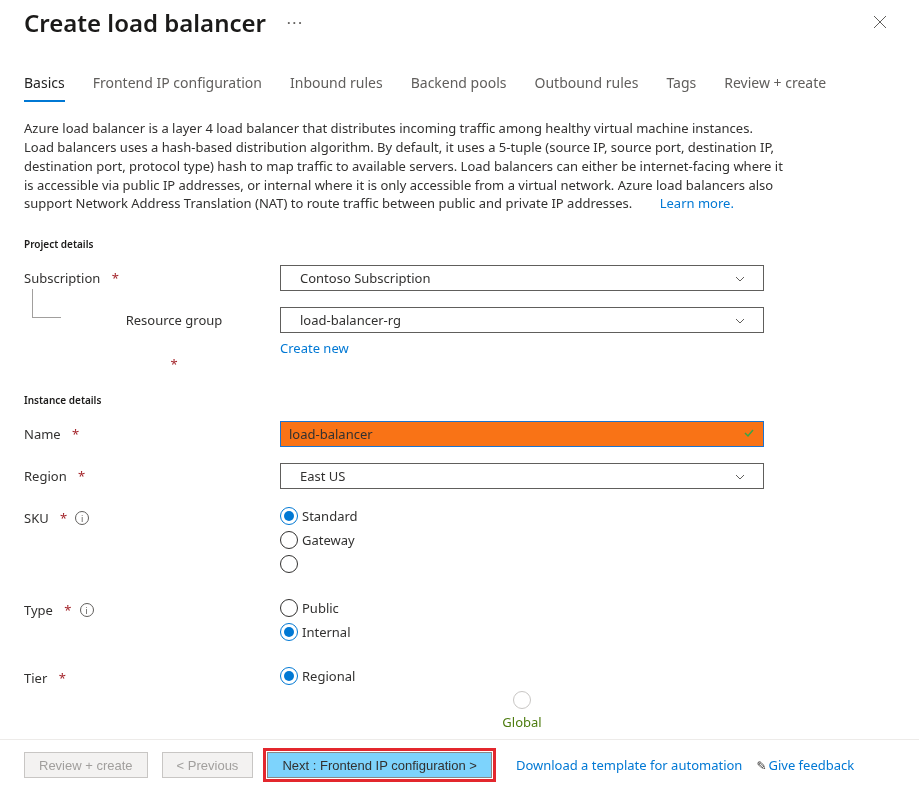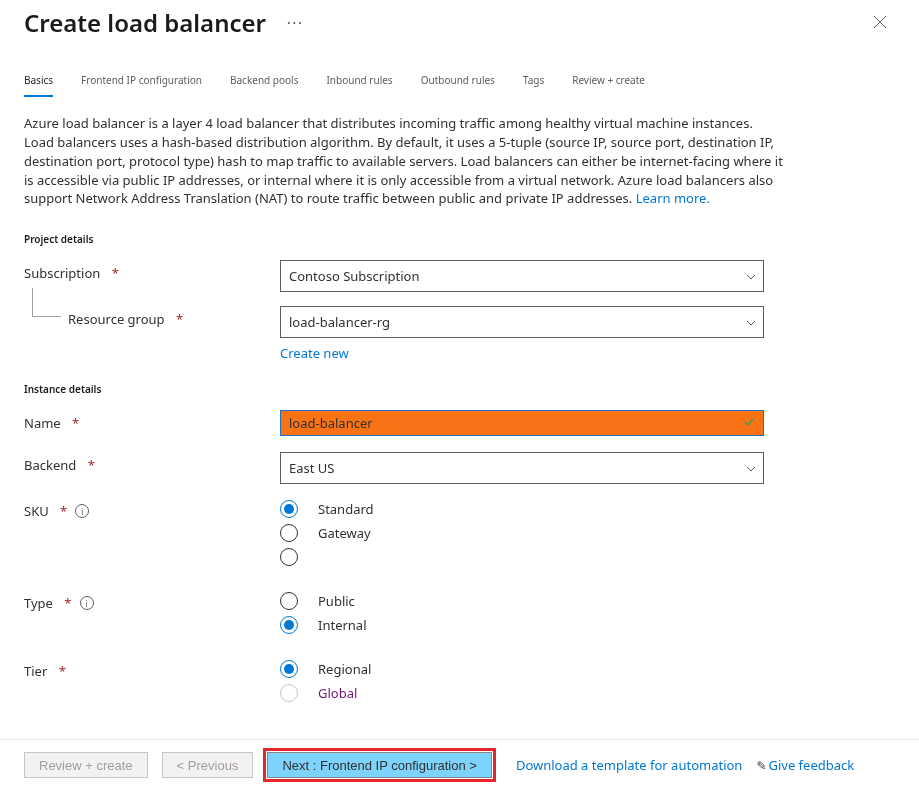--- a/index.html
+++ b/index.html
@@ -23,21 +23,21 @@
 
   .tabs {
     display: flex; gap: 28px;
     border-bottom: 1px solid transparent;
     margin-bottom: 16px;
   }
   .tab {
     padding: 6px 0 10px 0;
     color: #605e5c;
     cursor: pointer;
-    font-size: 10px;
+    font-size: 14px;
     position: relative;
   }
   .tab.active {
     color: #242424;
     font-weight: 400;
   }
   .tab.active::after {
     content: "";
     position: absolute;
     left: 0; right: 0; bottom: 0;
@@ -45,21 +45,21 @@
     background: #0078d4;
   }
 
   .desc {
     font-size: 13px;
     color: #323130;
     line-height: 1.45;
     margin-bottom: 24px;
     max-width: 760px;
   }
-  .desc a { color: #0078d4; text-decoration: none; }
+  .desc a { color: #0078d4; text-decoration: none; margin-left: 24px; }
 
   .section-title {
     font-weight: 600;
     font-size: 10px;
     margin: 20px 0 14px 0;
     color: #1b1a19;
   }
 
   .field-row {
     display: flex;
@@ -71,20 +71,21 @@
     width: 256px;
     flex-shrink: 0;
     padding-top: 4px;
     display: flex;
     align-items: center;
     gap: 4px;
   }
   .field-label.indent {
     padding-left: 44px;
     position: relative;
+    flex-direction: column;
   }
   .field-label.indent::before {
     content: "";
     position: absolute;
     left: 8px; top: -18px;
     width: 28px; height: 28px;
     border-left: 1px solid #a19f9d;
     border-bottom: 1px solid #a19f9d;
   }
   .req { color: #a4262c; }
@@ -100,23 +101,23 @@
   }
 
   .field-control {
     flex: 0 0 484px;
     max-width: 484px;
   }
 
   .select {
     display: flex; align-items: center; justify-content: space-between;
     width: 100%;
-    height: 32px;
+    height: 26px;
     border: 1px solid #605e5c;
-    padding: 0 8px;
+    padding: 0 19px;
     background: #fff;
     font-size: 13px;
     color: #323130;
     cursor: pointer;
   }
   .chevron {
     width: 10px; height: 10px;
   }
   .chevron svg { display: block; }
 
@@ -138,22 +139,22 @@
   .sub-link {
     font-size: 13px;
     color: #0078d4;
     text-decoration: none;
     margin-top: 6px;
     display: inline-block;
     cursor: pointer;
   }
 
   .radio-stack { display: flex; flex-direction: column; gap: 6px; padding-top: 2px; }
-  .radio-item { display: flex; align-items: center; gap: 20px; cursor: pointer; text-align: center; }
-  .radio-item.disabled { color: #701a75; cursor: default; }
+  .radio-item { display: flex; align-items: center; gap: 4px; cursor: pointer; text-align: center; }
+  .radio-item.disabled { color: #4d7c0f; cursor: default; flex-direction: column; }
   .radio-circle {
     width: 18px; height: 18px;
     border: 1px solid #323130;
     border-radius: 50%;
     display: inline-flex; align-items: center; justify-content: center;
   }
   .radio-item.selected .radio-circle {
     border-color: #0078d4;
   }
   .radio-item.selected .radio-dot {
@@ -216,22 +217,22 @@
     <div class="close-x">
       <svg width="14" height="14" viewBox="0 0 14 14">
           <path d="M1 1 L13 13 M13 1 L1 13" stroke="#605e5c" stroke-width="1"></path>
         </svg>
     </div>
   </div>
 
   <div class="tabs">
     <div class="tab active">Basics</div>
     <div class="tab">Frontend IP configuration</div>
+    <div class="tab">Inbound rules</div>
     <div class="tab">Backend pools</div>
-    <div class="tab">Inbound rules</div>
     <div class="tab">Outbound rules</div>
     <div class="tab">Tags</div>
     <div class="tab">Review + create</div>
   </div>
 
   <div class="desc">
     <span>Azure load balancer is a layer 4 load balancer that distributes incoming traffic among healthy virtual machine instances. Load balancers uses a hash-based distribution algorithm. By default, it uses a 5-tuple (source IP, source port, destination IP, destination port, protocol type) hash to map traffic to available servers. Load balancers can either be internet-facing where it is accessible via public IP addresses, or internal where it is only accessible from a virtual network. Azure load balancers also support Network Address Translation (NAT) to route traffic between public and private IP addresses.  </span><a href="#">Learn more.</a>
   </div>
 
   <div class="section-title">Project details</div>
@@ -282,21 +283,21 @@
           <svg width="12" height="12" viewBox="0 0 12 12">
               <path d="M2 6 L5 9 L10 3" fill="none" stroke="#37a648" stroke-width="1.5"></path>
             </svg>
         </span>
       </div>
     </div>
   </div>
 
   <div class="field-row">
     <div class="field-label">
-      <span>Backend</span>&nbsp;<span class="req">*</span>
+      <span>Region</span>&nbsp;<span class="req">*</span>
     </div>
     <div class="field-control">
       <div class="select">
         <span>East US</span>
         <span class="chevron">
           <svg width="12" height="12" viewBox="0 0 12 12">
               <path d="M2 4 L6 8 L10 4" fill="none" stroke="#605e5c" stroke-width="1"></path>
             </svg>
         </span>
       </div>

